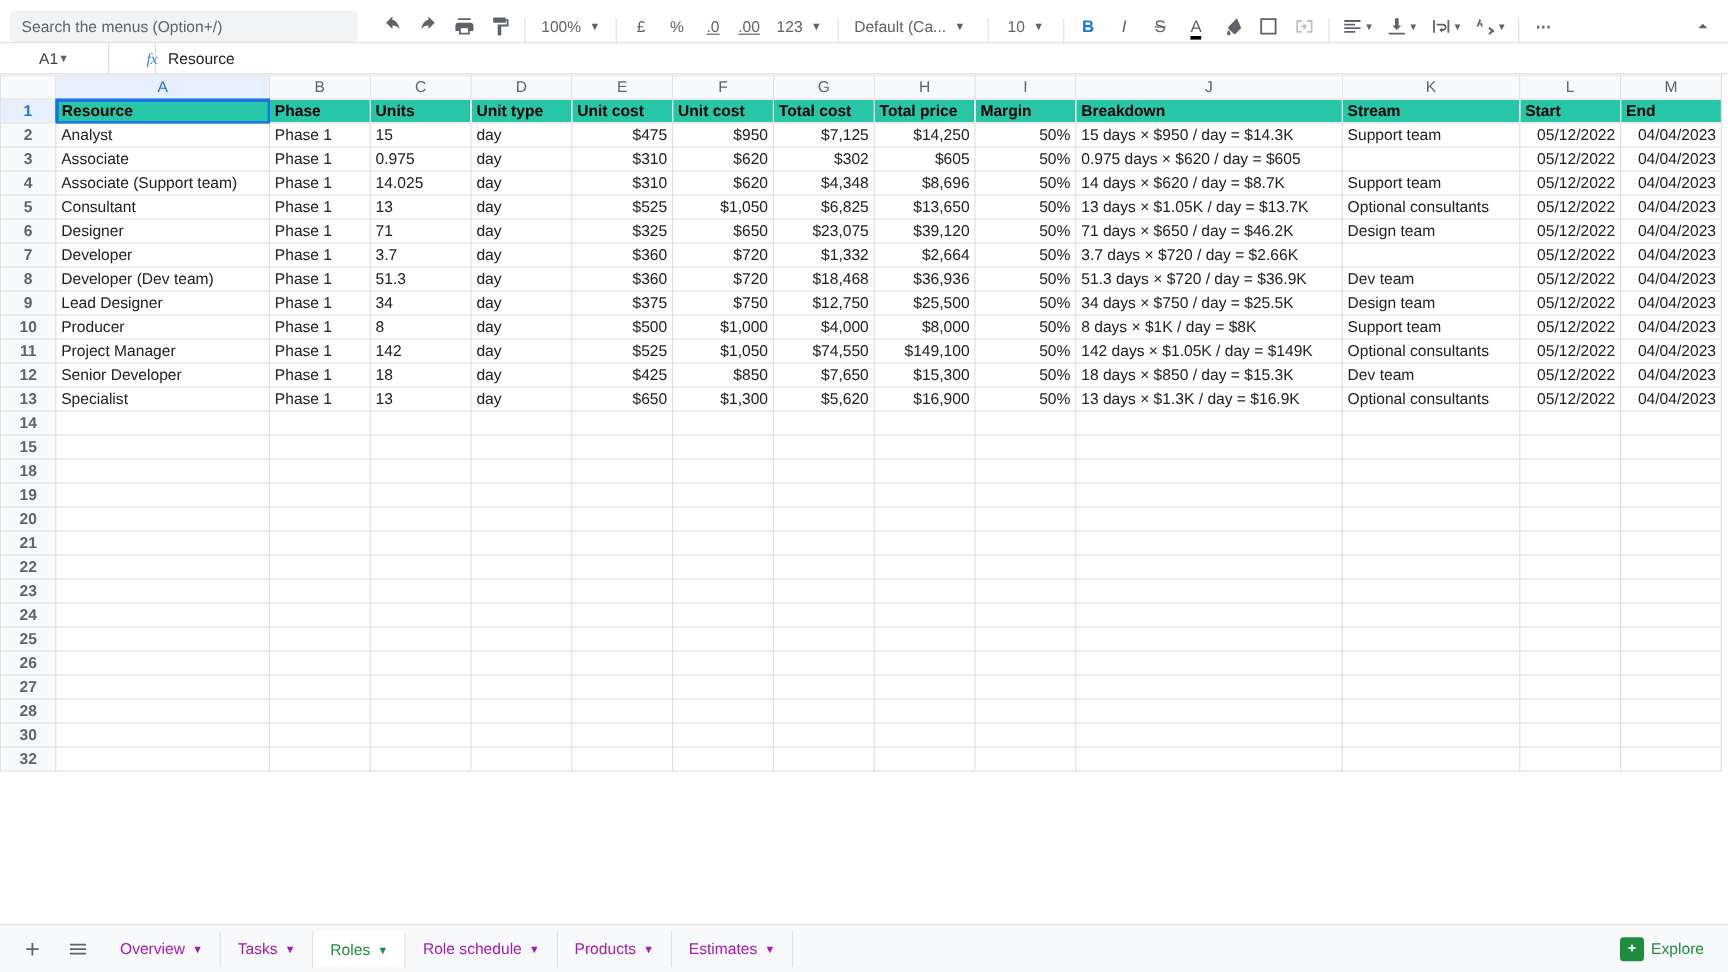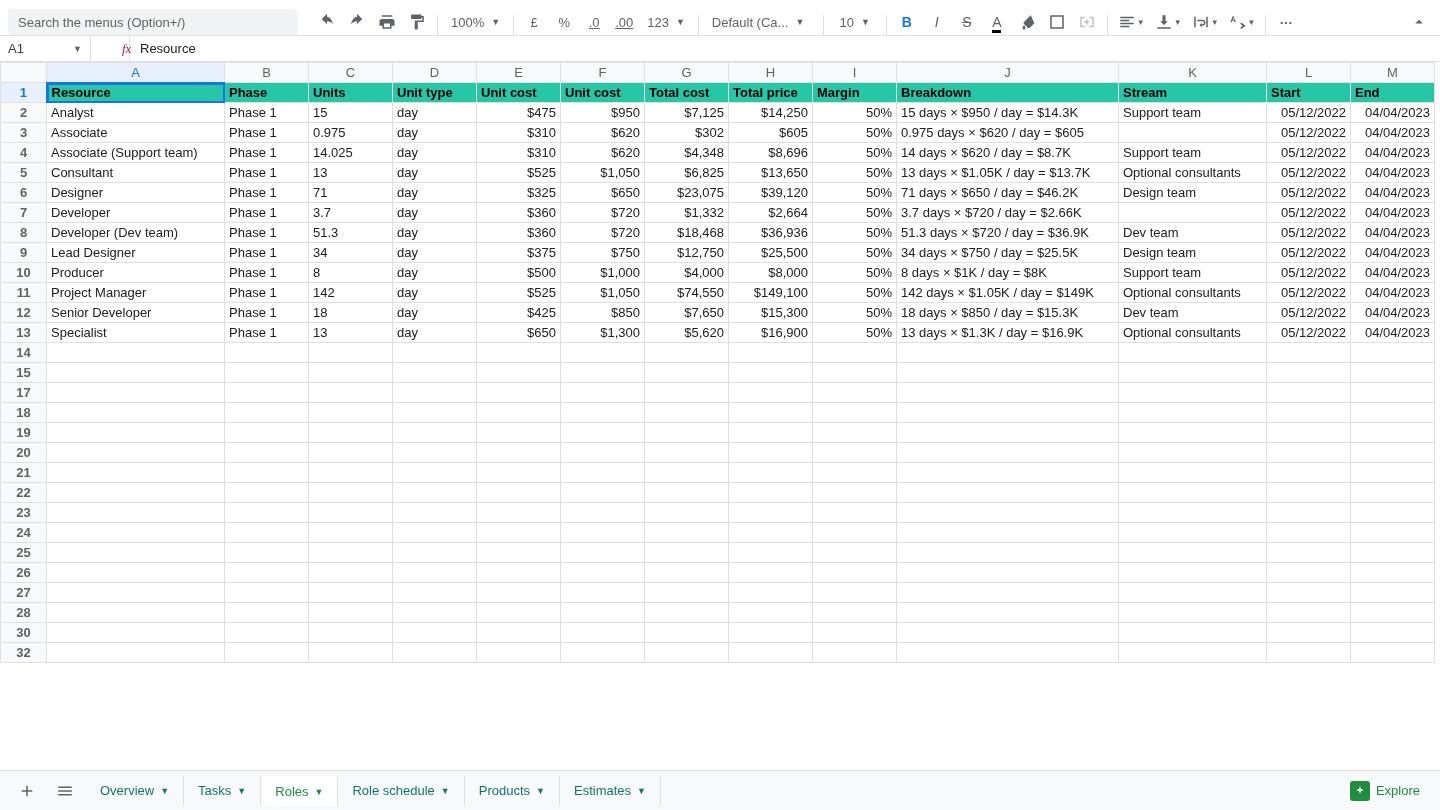--- a/index.html
+++ b/index.html
@@ -47,26 +47,26 @@
   .fill-underline { position: relative; }
   .fill-underline svg { fill:#5f6368; }
   .fill-underline::after { content:""; position:absolute; left:3px; right:3px; bottom:-3px; height:3px; background:var(--teal); }
   .more-dots { letter-spacing: 1px; font-weight: bold; }
   .toolbar-right { margin-left: auto; }
   
   .formula-row {
     display:flex; align-items:center; height: 26px; border-bottom: 1px solid var(--border);
   }
   .name-box {
-    width: 90px; display:flex; align-items:center; justify-content:space-between;
+    width: 90px; display:flex; align-items:center; justify-content:center;
     padding: 0 8px; font-size: 13px; color:#3c4043; cursor:pointer;
   }
   .name-box .caret { font-size: 9px; color:#5f6368; }
   .fx {
-    width: 40px; text-align:center; font-style: italic; color:#be185d; font-family: Georgia, serif;
+    width: 40px; text-align:center; font-style: italic; color:#3b82f6; font-family: Georgia, serif;
     border-left:1px solid var(--border); border-right:1px solid var(--border); height:100%; line-height:26px;padding-left:31px;
   }
   .formula-content { padding-left: 10px; font-size: 13px; flex:1; }
   
   .grid-wrap { position: absolute; top: calc(var(--toolbar-h) + 26px); bottom: 40px; left:0; right:0; overflow: hidden; }
   table.sheet { border-collapse: collapse; table-layout: fixed; }
   table.sheet th, table.sheet td {
     border: 1px solid var(--border); height: 20px; padding: 0 4px;
     font-size: 13px; overflow: hidden; white-space: nowrap;
   }
@@ -89,21 +89,21 @@
   .row-1-head { color:#1a73e8 !important; background:#e8f0fe !important; border-right:2px solid #1a73e8 !important;}
   
   .bottombar {
     position:absolute; bottom:0; left:0; right:0; height:40px;
     display:flex; align-items:center; background: var(--header-bg);
     border-top:1px solid var(--border); padding: 0 10px; gap: 4px;
   }
   .sheet-add, .sheet-all { width:34px; height:30px; display:flex; align-items:center; justify-content:center; color:#5f6368; cursor:pointer;}
   .sheet-tab {
     height: 30px; padding: 0 14px; display:flex; align-items:center; gap:6px;
-    font-size: 13px; color:#0f766e; cursor:pointer; border-right:1px solid var(--border);
+    font-size: 13px; color:#a21caf; cursor:pointer; border-right:1px solid var(--border);
   }
   .sheet-tab.active { background:#fff; color: var(--green); font-weight:500; border-top:2px solid transparent;align-items:center;}
   .sheet-tab .caret { font-size:9px; }
   .explore {
     margin-left:auto; display:flex; align-items:center; gap:6px;
     color: var(--green); font-weight:500; cursor:pointer; padding:0 10px;
   }
   .explore-badge { width:20px; height:20px; background:var(--green); border-radius:3px; display:flex; align-items:center; justify-content:center;}
   .explore-badge svg { fill:#fff; width:12px; height:12px;}
 </style>
@@ -502,36 +502,20 @@
           <td></td>
           <td></td>
           <td></td>
           <td></td>
           <td></td>
           <td></td>
           <td></td>
         </tr>
         <tr>
           <th class="rowhdr">15</th>
-          <td></td>
-          <td></td>
-          <td></td>
-          <td></td>
-          <td></td>
-          <td></td>
-          <td></td>
-          <td></td>
-          <td></td>
-          <td></td>
-          <td></td>
-          <td></td>
-          <td></td>
-        </tr>
-        <tr>
-          <th class="rowhdr">17</th>
           <td></td>
           <td></td>
           <td></td>
           <td></td>
           <td></td>
           <td></td>
           <td></td>
           <td></td>
           <td></td>
           <td></td>

